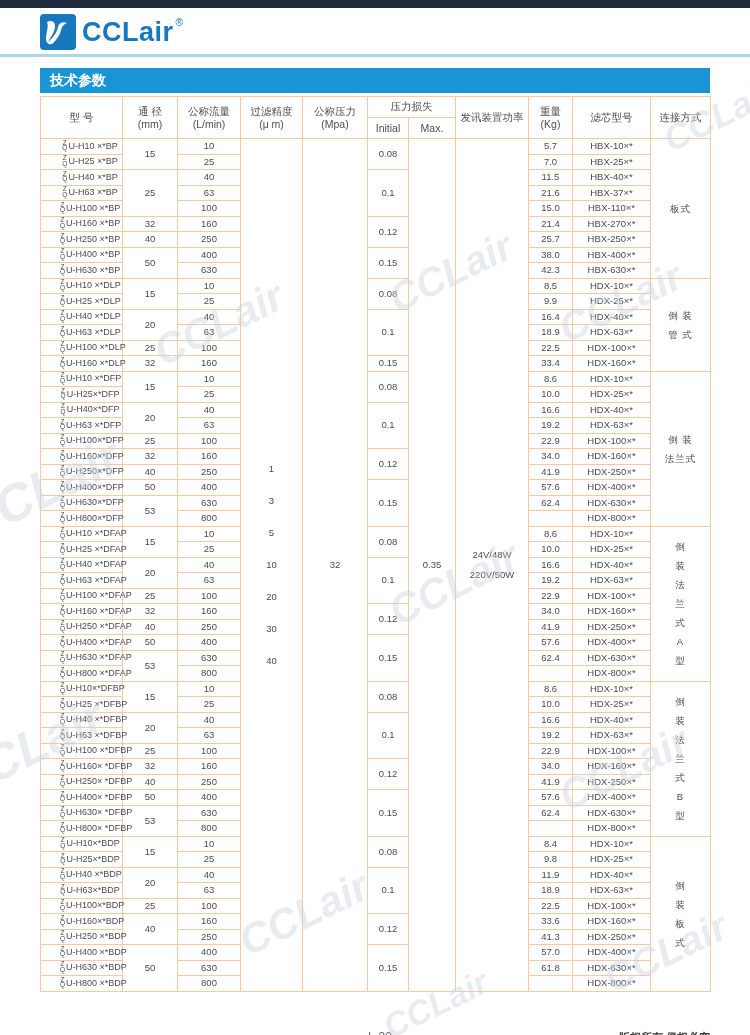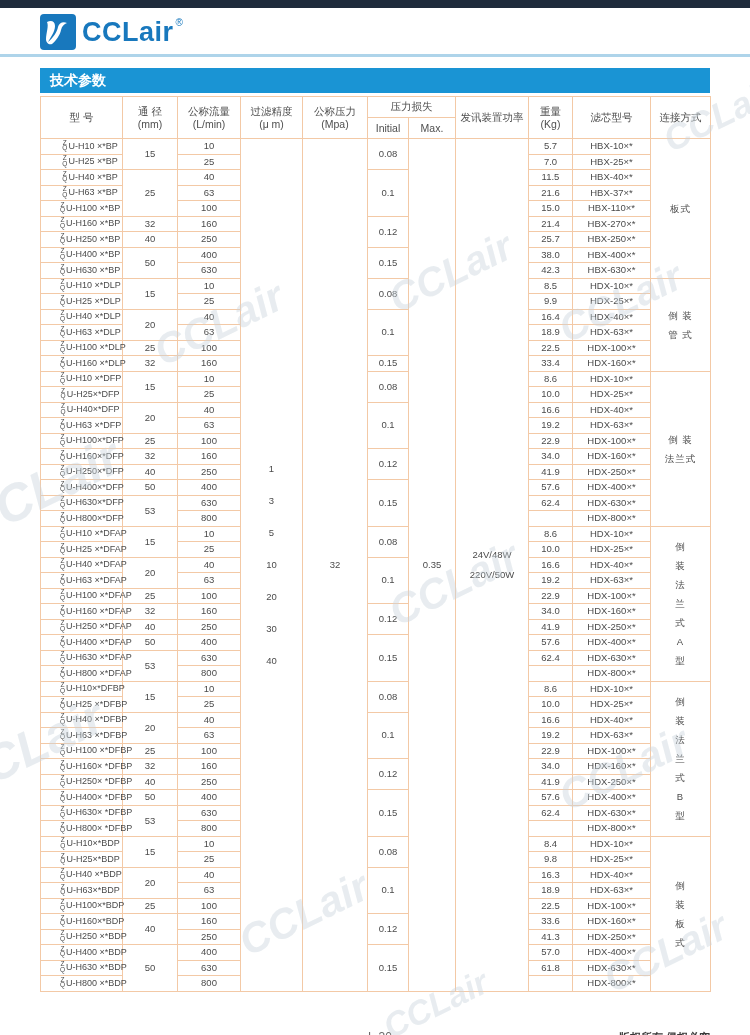--- a/index.html
+++ b/index.html
@@ -646,21 +646,21 @@
           <td class="c-element">HDX-25×*</td>
         </tr>
         <tr>
           <td class="c-model"><span class="zq">
               <span>Z</span>
               <span>Q</span>
             </span>U-H40 ×*BDP</td>
           <td rowspan="2">20</td>
           <td>40</td>
           <td rowspan="3">0.1</td>
-          <td>16.3</td>
+          <td>11.9</td>
           <td class="c-element">HDX-40×*</td>
         </tr>
         <tr>
           <td class="c-model"><span class="zq">
               <span>Z</span>
               <span>Q</span>
             </span>U-H63×*BDP</td>
           <td>63</td>
           <td>18.9</td>
           <td class="c-element">HDX-63×*</td>

